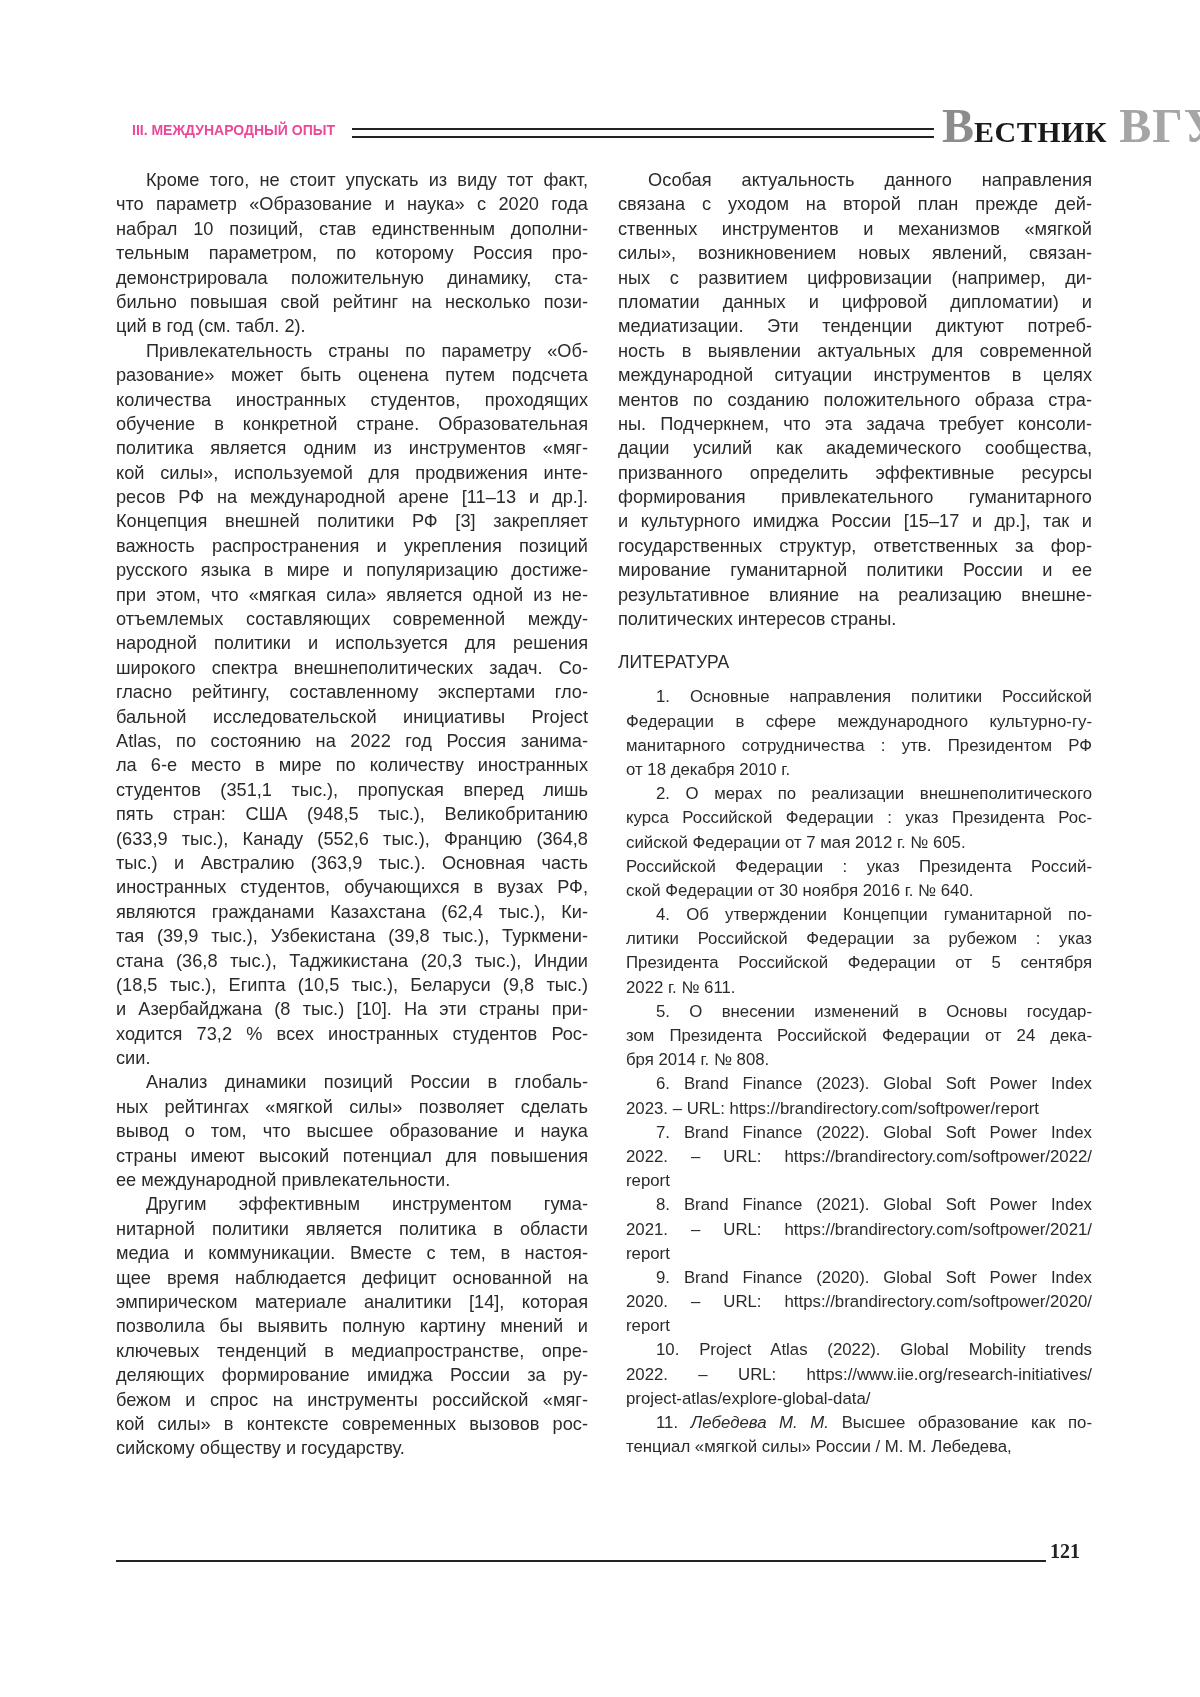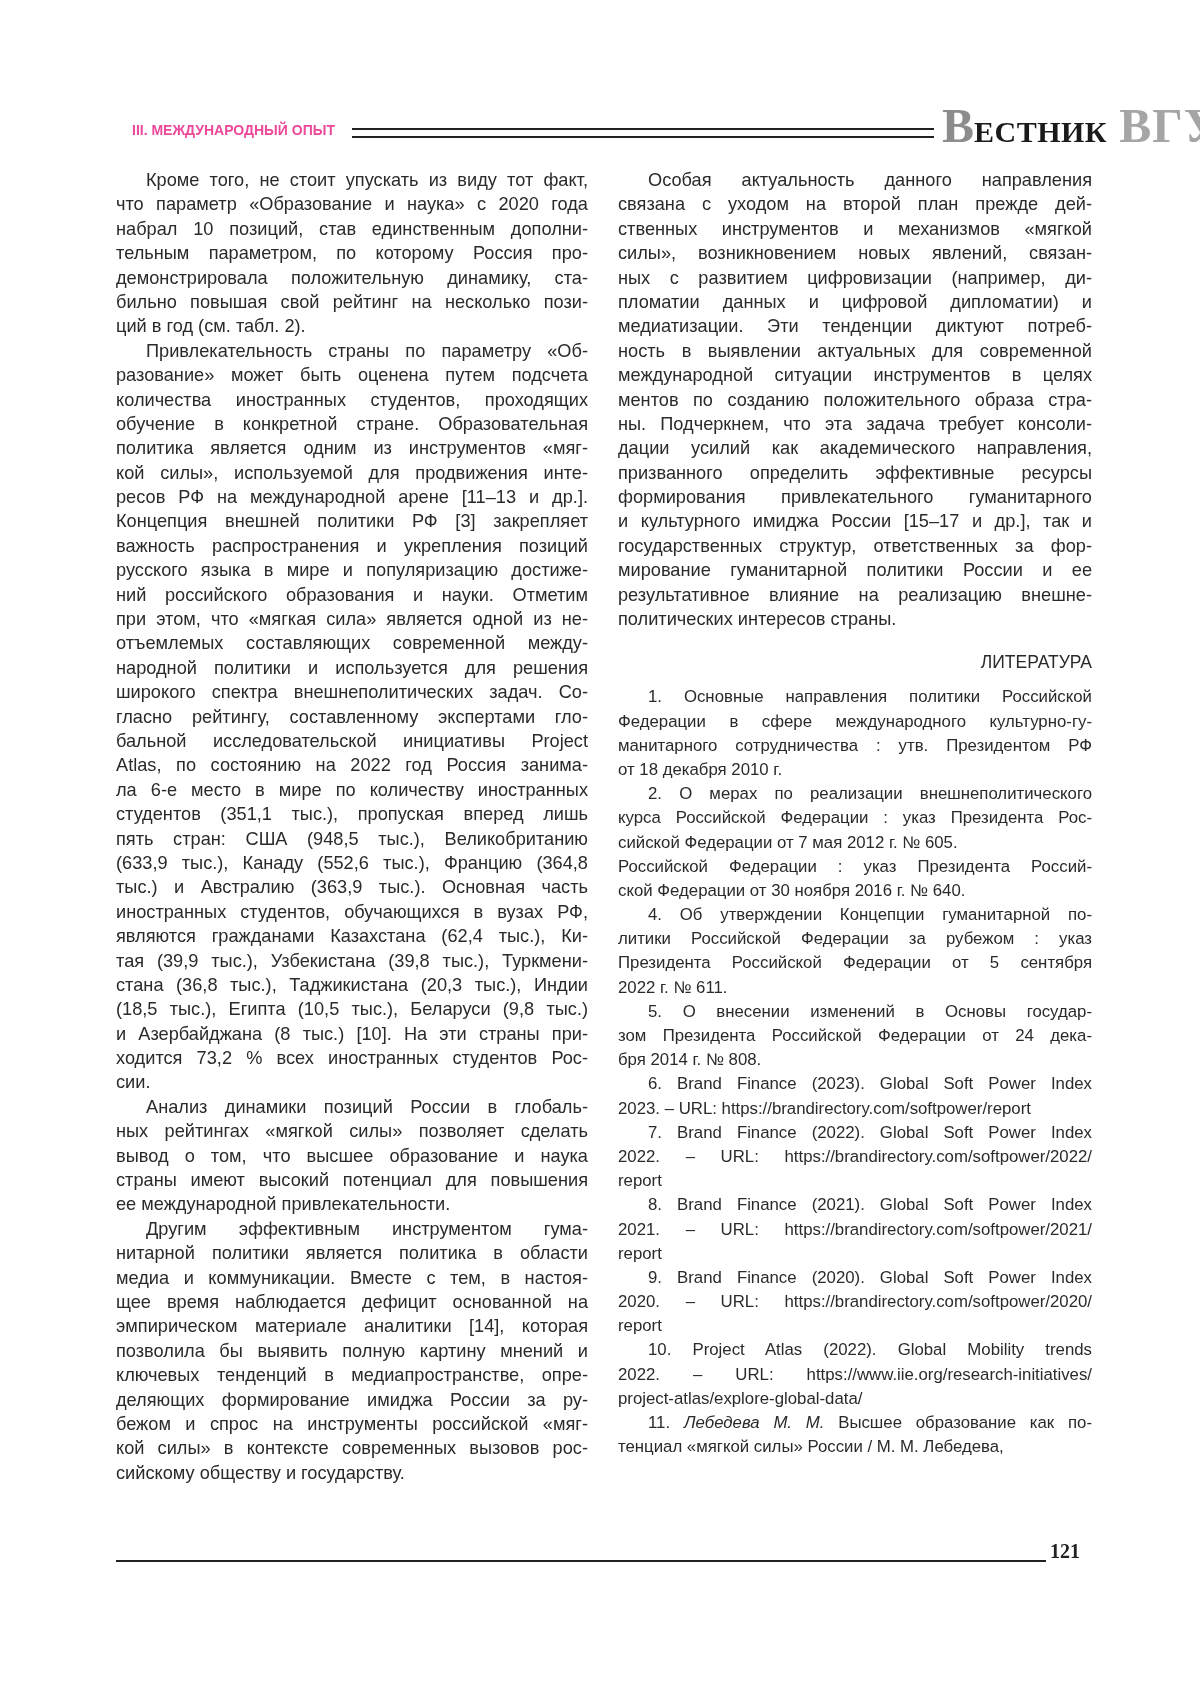--- a/index.html
+++ b/index.html
@@ -17,23 +17,23 @@
   .journal-title .small { font-size: 30px; color: #1a1a1a; letter-spacing: 0.5px; }
   .journal-title .vgu { font-size: 48px; color: #a5a5a5; margin-left: 12px; letter-spacing: 1px; }
 
   .col { position: absolute; top: 168px; width: 472px; font-size: 18.2px; }
   .col-left { left: 116px; }
   .col-right { left: 618px; width: 474px; }
   .line { height: 24.4px; line-height: 24.4px; white-space: nowrap; text-align: justify;
           text-align-last: justify; overflow: visible; }
   .line.last { text-align-last: left; }
   .line.indent { padding-left: 30px; }
-  .ref-heading { text-align: right; height: 46px; line-height: 46px; margin-top: 8px; font-size: 17.5px; }
+  .ref-heading { text-align: left; height: 46px; line-height: 46px; margin-top: 8px; font-size: 17.5px; }
   .refs { font-size: 16.8px; }
-  .refs .line { height: 24.2px; line-height: 24.2px; }
+  .refs .line { height: 24.2px; line-height: 24.2px; margin-left: 8px; }
   .it { font-style: italic; }
 
   .footer-rule { position: absolute; left: 116px; top: 1560px; width: 930px; height: 0;
                  border-top: 2px solid #222; }
   .page-number { position: absolute; left: 1050px; top: 1540px; font-family: "Liberation Serif", serif;
                  font-weight: bold; font-size: 20px; color: #222; }
 </style>
 </head>
 <body>
 
@@ -59,21 +59,20 @@
       <div class="line indent">Привлекательность страны по параметру «Об-</div>
       <div class="line">разование» может быть оценена путем подсчета</div>
       <div class="line">количества иностранных студентов, проходящих</div>
       <div class="line">обучение в конкретной стране. Образовательная</div>
       <div class="line">политика является одним из инструментов «мяг-</div>
       <div class="line">кой силы», используемой для продвижения инте-</div>
       <div class="line">ресов РФ на международной арене [11–13 и др.].</div>
       <div class="line">Концепция внешней политики РФ [3] закрепляет</div>
       <div class="line">важность распространения и укрепления позиций</div>
       <div class="line">русского языка в мире и популяризацию достиже-</div>
-      <div class="line">ний российского образования и науки. Отметим</div>
       <div class="line">при этом, что «мягкая сила» является одной из не-</div>
       <div class="line">отъемлемых составляющих современной между-</div>
       <div class="line">народной политики и используется для решения</div>
       <div class="line">широкого спектра внешнеполитических задач. Со-</div>
       <div class="line">гласно рейтингу, составленному экспертами гло-</div>
       <div class="line">бальной исследовательской инициативы Project</div>
       <div class="line">Atlas, по состоянию на 2022 год Россия занима-</div>
       <div class="line">ла 6-е место в мире по количеству иностранных</div>
       <div class="line">студентов (351,1 тыс.), пропуская вперед лишь</div>
       <div class="line">пять стран: США (948,5 тыс.), Великобританию</div>
@@ -116,21 +115,21 @@
         <div class="line">связана с уходом на второй план прежде дей-</div>
         <div class="line">ственных инструментов и механизмов «мягкой</div>
         <div class="line">силы», возникновением новых явлений, связан-</div>
         <div class="line">ных с развитием цифровизации (например, ди-</div>
         <div class="line">пломатии данных и цифровой дипломатии) и</div>
         <div class="line">медиатизации. Эти тенденции диктуют потреб-</div>
         <div class="line">ность в выявлении актуальных для современной</div>
         <div class="line">международной ситуации инструментов в целях</div>
         <div class="line">ментов по созданию положительного образа стра-</div>
         <div class="line">ны. Подчеркнем, что эта задача требует консоли-</div>
-        <div class="line">дации усилий как академического направления,</div>
+        <div class="line">дации усилий как академического сообщества,</div>
         <div class="line">призванного определить эффективные ресурсы</div>
         <div class="line">формирования привлекательного гуманитарного</div>
         <div class="line">и культурного имиджа России [15–17 и др.], так и</div>
         <div class="line">государственных структур, ответственных за фор-</div>
         <div class="line">мирование гуманитарной политики России и ее</div>
         <div class="line">результативное влияние на реализацию внешне-</div>
         <div class="line last">политических интересов страны.</div>
       </div>
     </div>
   <div class="ref-heading">ЛИТЕРАТУРА</div>

